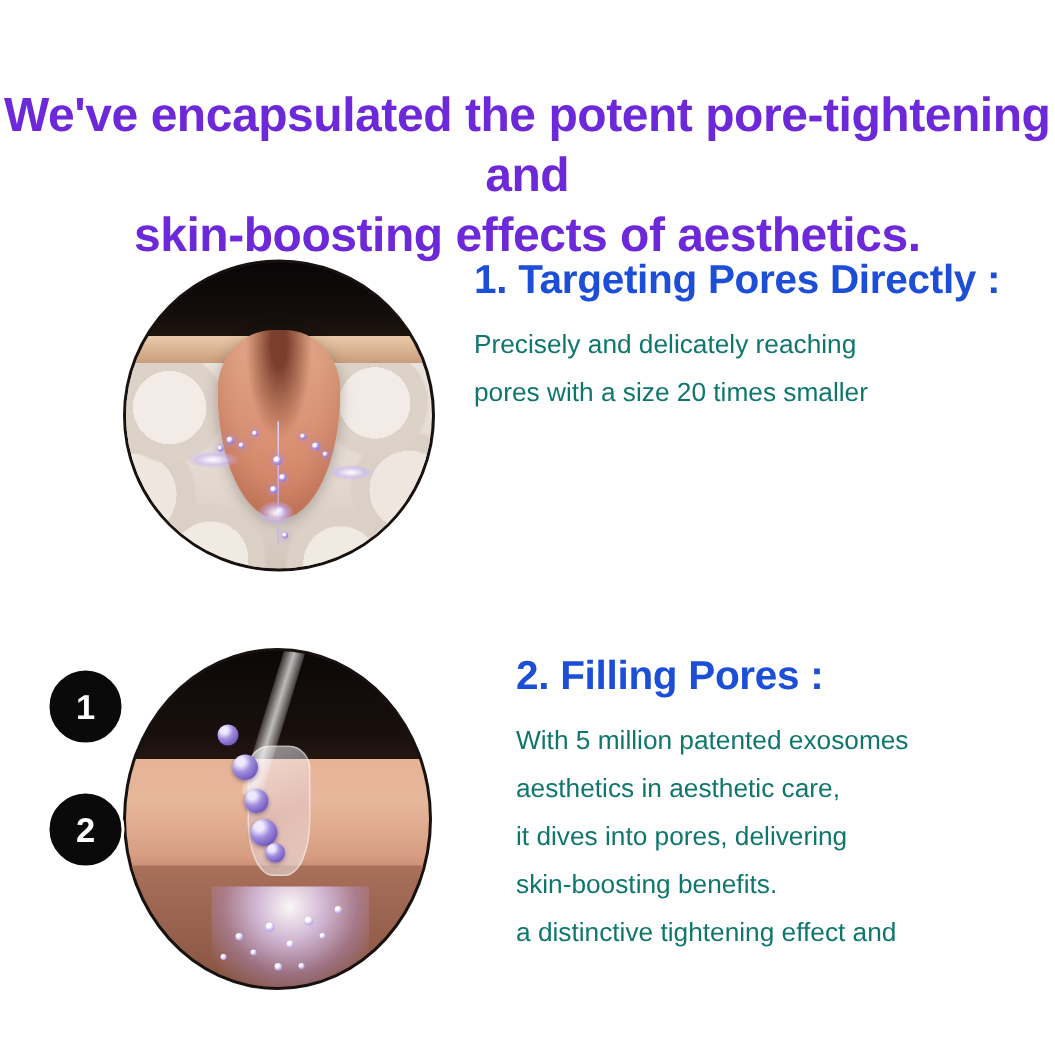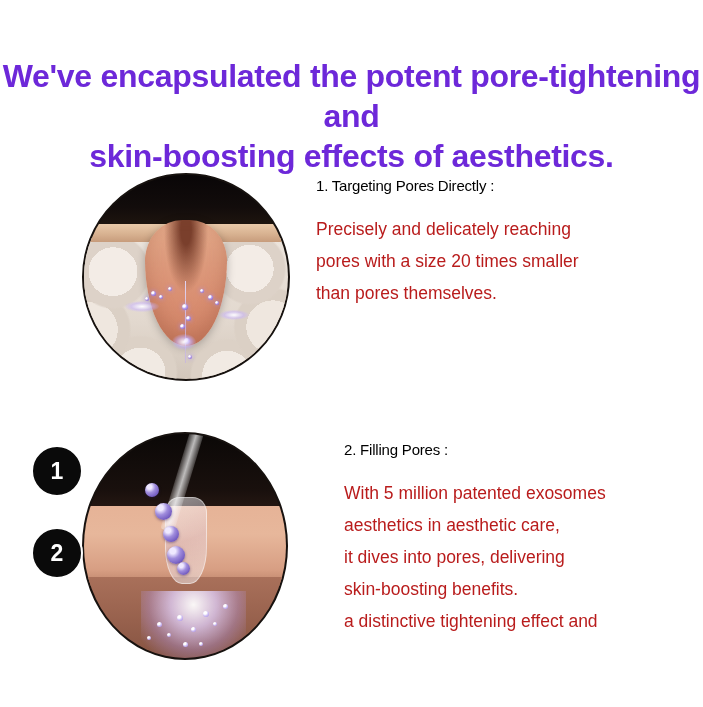--- a/index.html
+++ b/index.html
@@ -168,31 +168,31 @@
   
   .text-col {
     position: absolute;
     left: 316px;
     width: 372px;
   }
   .text-1 { top: 0px; }
   .text-2 { top: 5px; margin-left: 28px; }
 
   .step-title {
-    font-size: 15px;
-    font-weight: normal;
-    color: #000000;
+    font-size: 27px;
+    font-weight: bold;
+    color: #1d4ed8;
     letter-spacing: -0.2px;
     margin: 0 0 14px 0;
     line-height: 26px;
   }
   .step-body {
     font-size: 17.5px;
     font-weight: normal;
-    color: #b91c1c;
+    color: #0f766e;
     line-height: 32px;
     margin: 0;
   }
   .step-body .bl { display: block; white-space: nowrap; }
 </style>
 </head>
 <body>
 
 <div class="headline">
   <span class="hl-line">We've encapsulated the potent pore-tightening and</span>
@@ -228,21 +228,20 @@
     </div>
   </div>
 
   <div class="badge badge-1">1</div>
 
   <div class="text-col text-1">
     <div class="step-title">1. Targeting Pores Directly :</div>
     <div class="step-body">
       <span class="bl">Precisely and delicately reaching</span>
       <span class="bl">pores with a size 20 times smaller</span>
-      <span class="bl">than pores themselves.</span>
     </div>
   </div>
 </div>
 
 <div class="row row-2">
 
   <div class="media-wrap">
     <div class="circle-photo photo-2">
       <div class="p2-dark"></div>
       <div class="p2-skin"></div>

